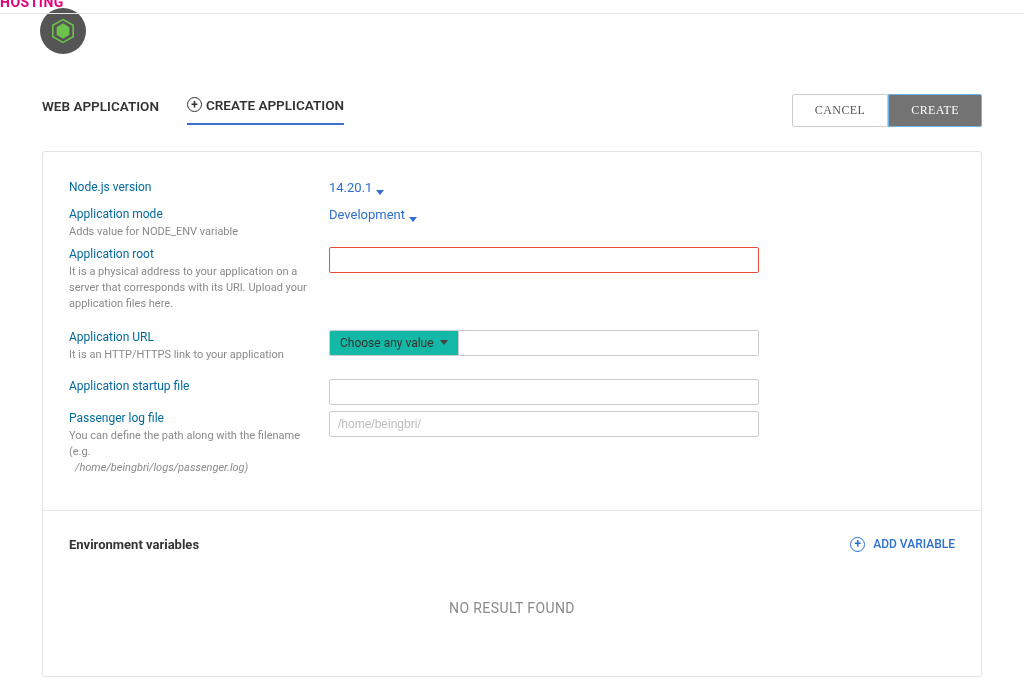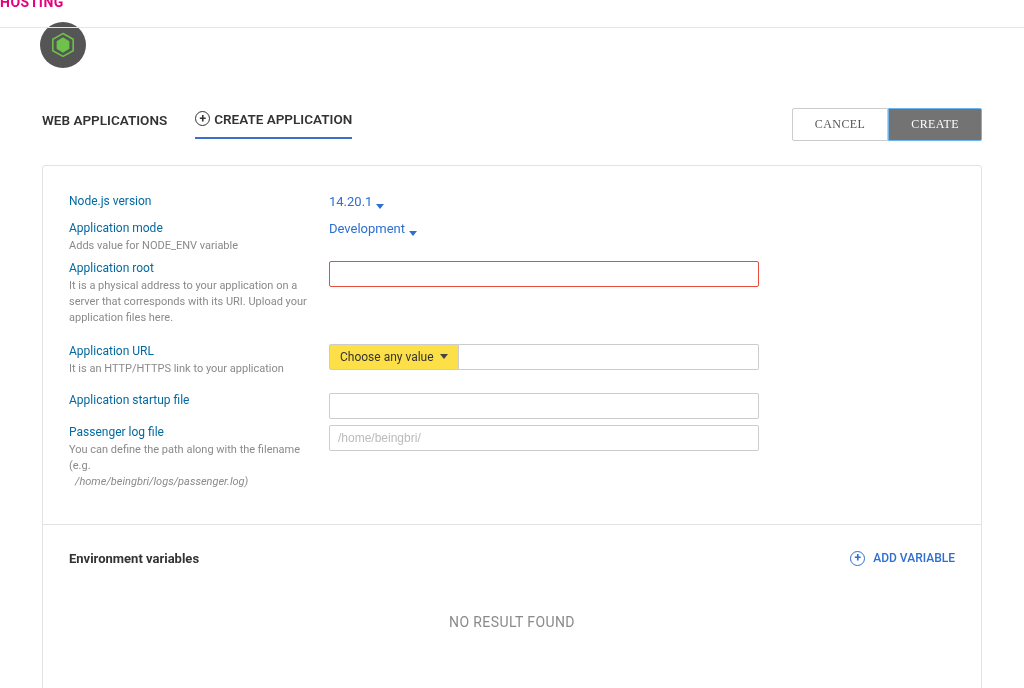--- a/index.html
+++ b/index.html
@@ -1,17 +1,17 @@
 <!DOCTYPE html>
 <html><head>
   <meta charset="utf-8">
   <style>
     * { box-sizing: border-box; margin: 0; padding: 0; }
     body { font-family: -apple-system, BlinkMacSystemFont, "Segoe UI", Roboto, Arial, sans-serif; background: #fff; color: #333; font-size: 13px; }
-    .topbar { height: 28px; border-bottom: 1px solid #e6e6e6; position: relative; }
+    .topbar { height: 14px; border-bottom: 1px solid #e6e6e6; position: relative; }
     .brand { position: absolute; left: 0; top: -6px; color: #e6007e; font-weight: 700; font-size: 14px; letter-spacing: 0.5px; }
     .header-row { display: flex; align-items: flex-start; padding: 0 24px; }
     .avatar-circle { width: 46px; height: 46px; border-radius: 50%; background: #555; display: flex; align-items: center; justify-content: center; margin-top: -6px; margin-left: 16px; }
     .avatar-circle svg { width: 28px; height: 28px; }
     .tabs-actions-row { display: flex; align-items: center; justify-content: space-between; padding: 40px 42px 0 42px; }
     .tabs { display: flex; gap: 28px; }
     .tab { font-size: 13.5px; font-weight: 600; color: #333; padding-bottom: 10px; cursor: pointer; display: flex; align-items: center; gap: 4px; }
     .tab.active { border-bottom: 2px solid #3b71ca; }
     .plus-circle { width: 15px; height: 15px; border: 1.5px solid #333; border-radius: 50%; display: inline-flex; align-items: center; justify-content: center; font-size: 12px; line-height: 1; font-weight: 700; }
     .actions { display: flex; gap: 0; }
@@ -24,21 +24,21 @@
     .label-col { width: 260px; padding-right: 16px; }
     .label-text { font-size: 12px; color: #0369a1; }
     .help-text { font-size: 11px; color: #8a8a8a; margin-top: 3px; line-height: 1.45; }
     .field-col { flex: 0 0 430px; max-width: 430px; }
     .link-val { color: #2d6fd2; font-size: 13px; display: inline-flex; align-items: flex-end; gap: 4px; cursor: pointer; }
     .caret { width: 0; height: 0; border-left: 4px solid transparent; border-right: 4px solid transparent; border-top: 5px solid #2d6fd2; display: inline-block; }
     .caret-dark { border-top-color: #444; }
     .text-input { width: 100%; height: 26px; border: 1px solid #ccc; border-radius: 2px; padding: 2px 8px; font-size: 12px; }
     .text-input.error { border-color: #e74c3c; }
     .addon-group { display: flex; width: 100%; }
-    .addon { border: 1px solid #ccc; border-radius: 2px 0 0 2px; padding: 4px 10px; font-size: 12px; display: flex; align-items: center; gap: 6px; cursor: pointer; background: #fde047; }
+    .addon { border: 1px solid #ccc; border-radius: 2px 0 0 2px; padding: 4px 10px; font-size: 12px; display: flex; align-items: center; gap: 6px; cursor: pointer; background: #14b8a6; }
     .addon-input { flex: 1; border: 1px solid #ccc; border-left: none; border-radius: 0 2px 2px 0; height: 26px; }
     .section-divider { border-top: 1px solid #e3e3e3; }
     .section-body { padding: 26px 26px 60px 26px; }
     .section-head { display: flex; justify-content: space-between; align-items: center; }
     .section-title { font-weight: 700; font-size: 13px; color: #333; }
     .add-var { color: #2d6fd2; font-size: 12px; display: flex; align-items: center; gap: 8px; cursor: pointer; font-weight: 500; }
     .add-var-icon { width: 15px; height: 15px; border: 1.8px solid #2d6fd2; border-radius: 50%; display: inline-flex; align-items: center; justify-content: center; color: #2d6fd2; font-weight: 700; font-size: 12px; }
     .no-result { text-align: center; color: #8a8a8a; font-size: 14px; letter-spacing: 0.4px; margin-top: 48px; }
     .row-gap-lg { margin-bottom: 0px; margin-top: 12px; }
     .row-spacer { height: 4px; }
@@ -56,21 +56,21 @@
     <svg viewBox="0 0 44 44">
       <polygon points="22,4 38,13 38,31 22,40 6,31 6,13" fill="none" stroke="#6cc24a" stroke-width="2.5"></polygon>
       <polygon points="22,10 32,16 32,28 22,34 12,28 12,16" fill="#6cc24a"></polygon>
     </svg>
   </div>
 </div>
 
 <div class="tabs-actions-row">
   <div class="tabs">
     <div class="tab">
-      <span>WEB APPLICATIONS</span>
+      <span>WEB APPLICATION</span>
     </div>
     <div class="tab active">
       <span class="plus-circle">+</span>
       <span>CREATE APPLICATION</span>
     </div>
   </div>
   <div class="actions">
     <button class="btn btn-cancel">CANCEL</button>
     <button class="btn btn-create">CREATE</button>
   </div>

